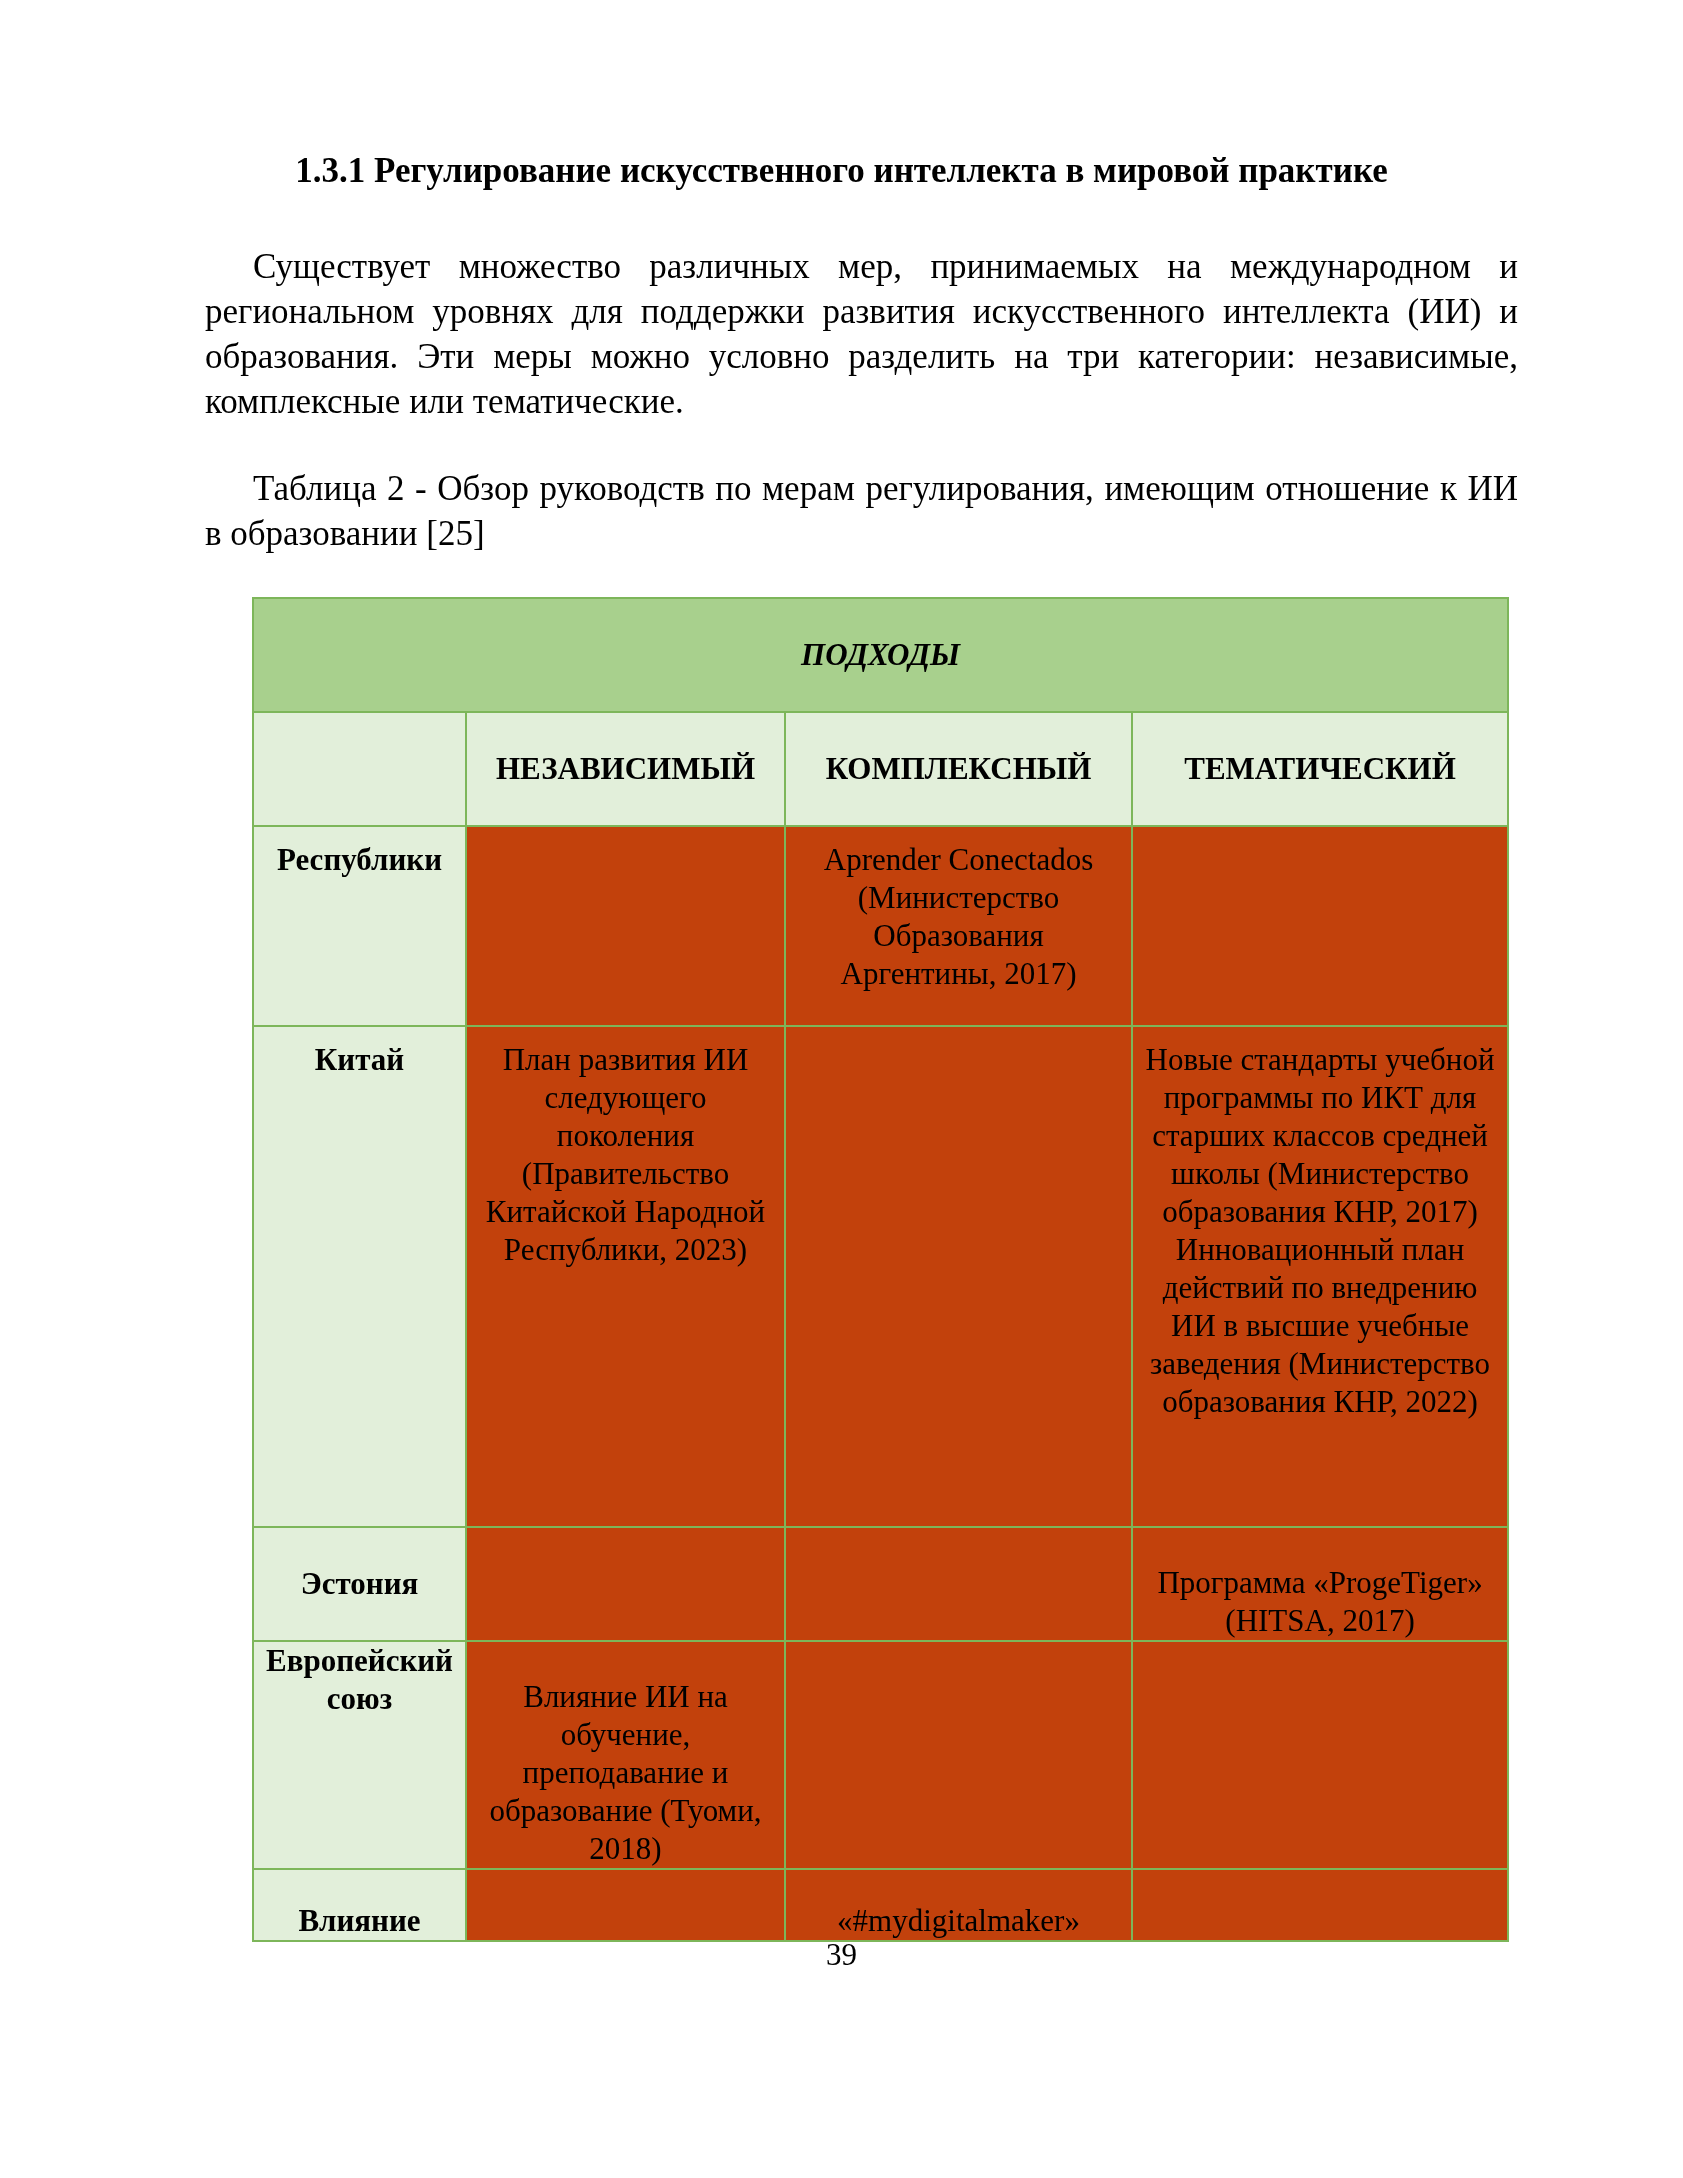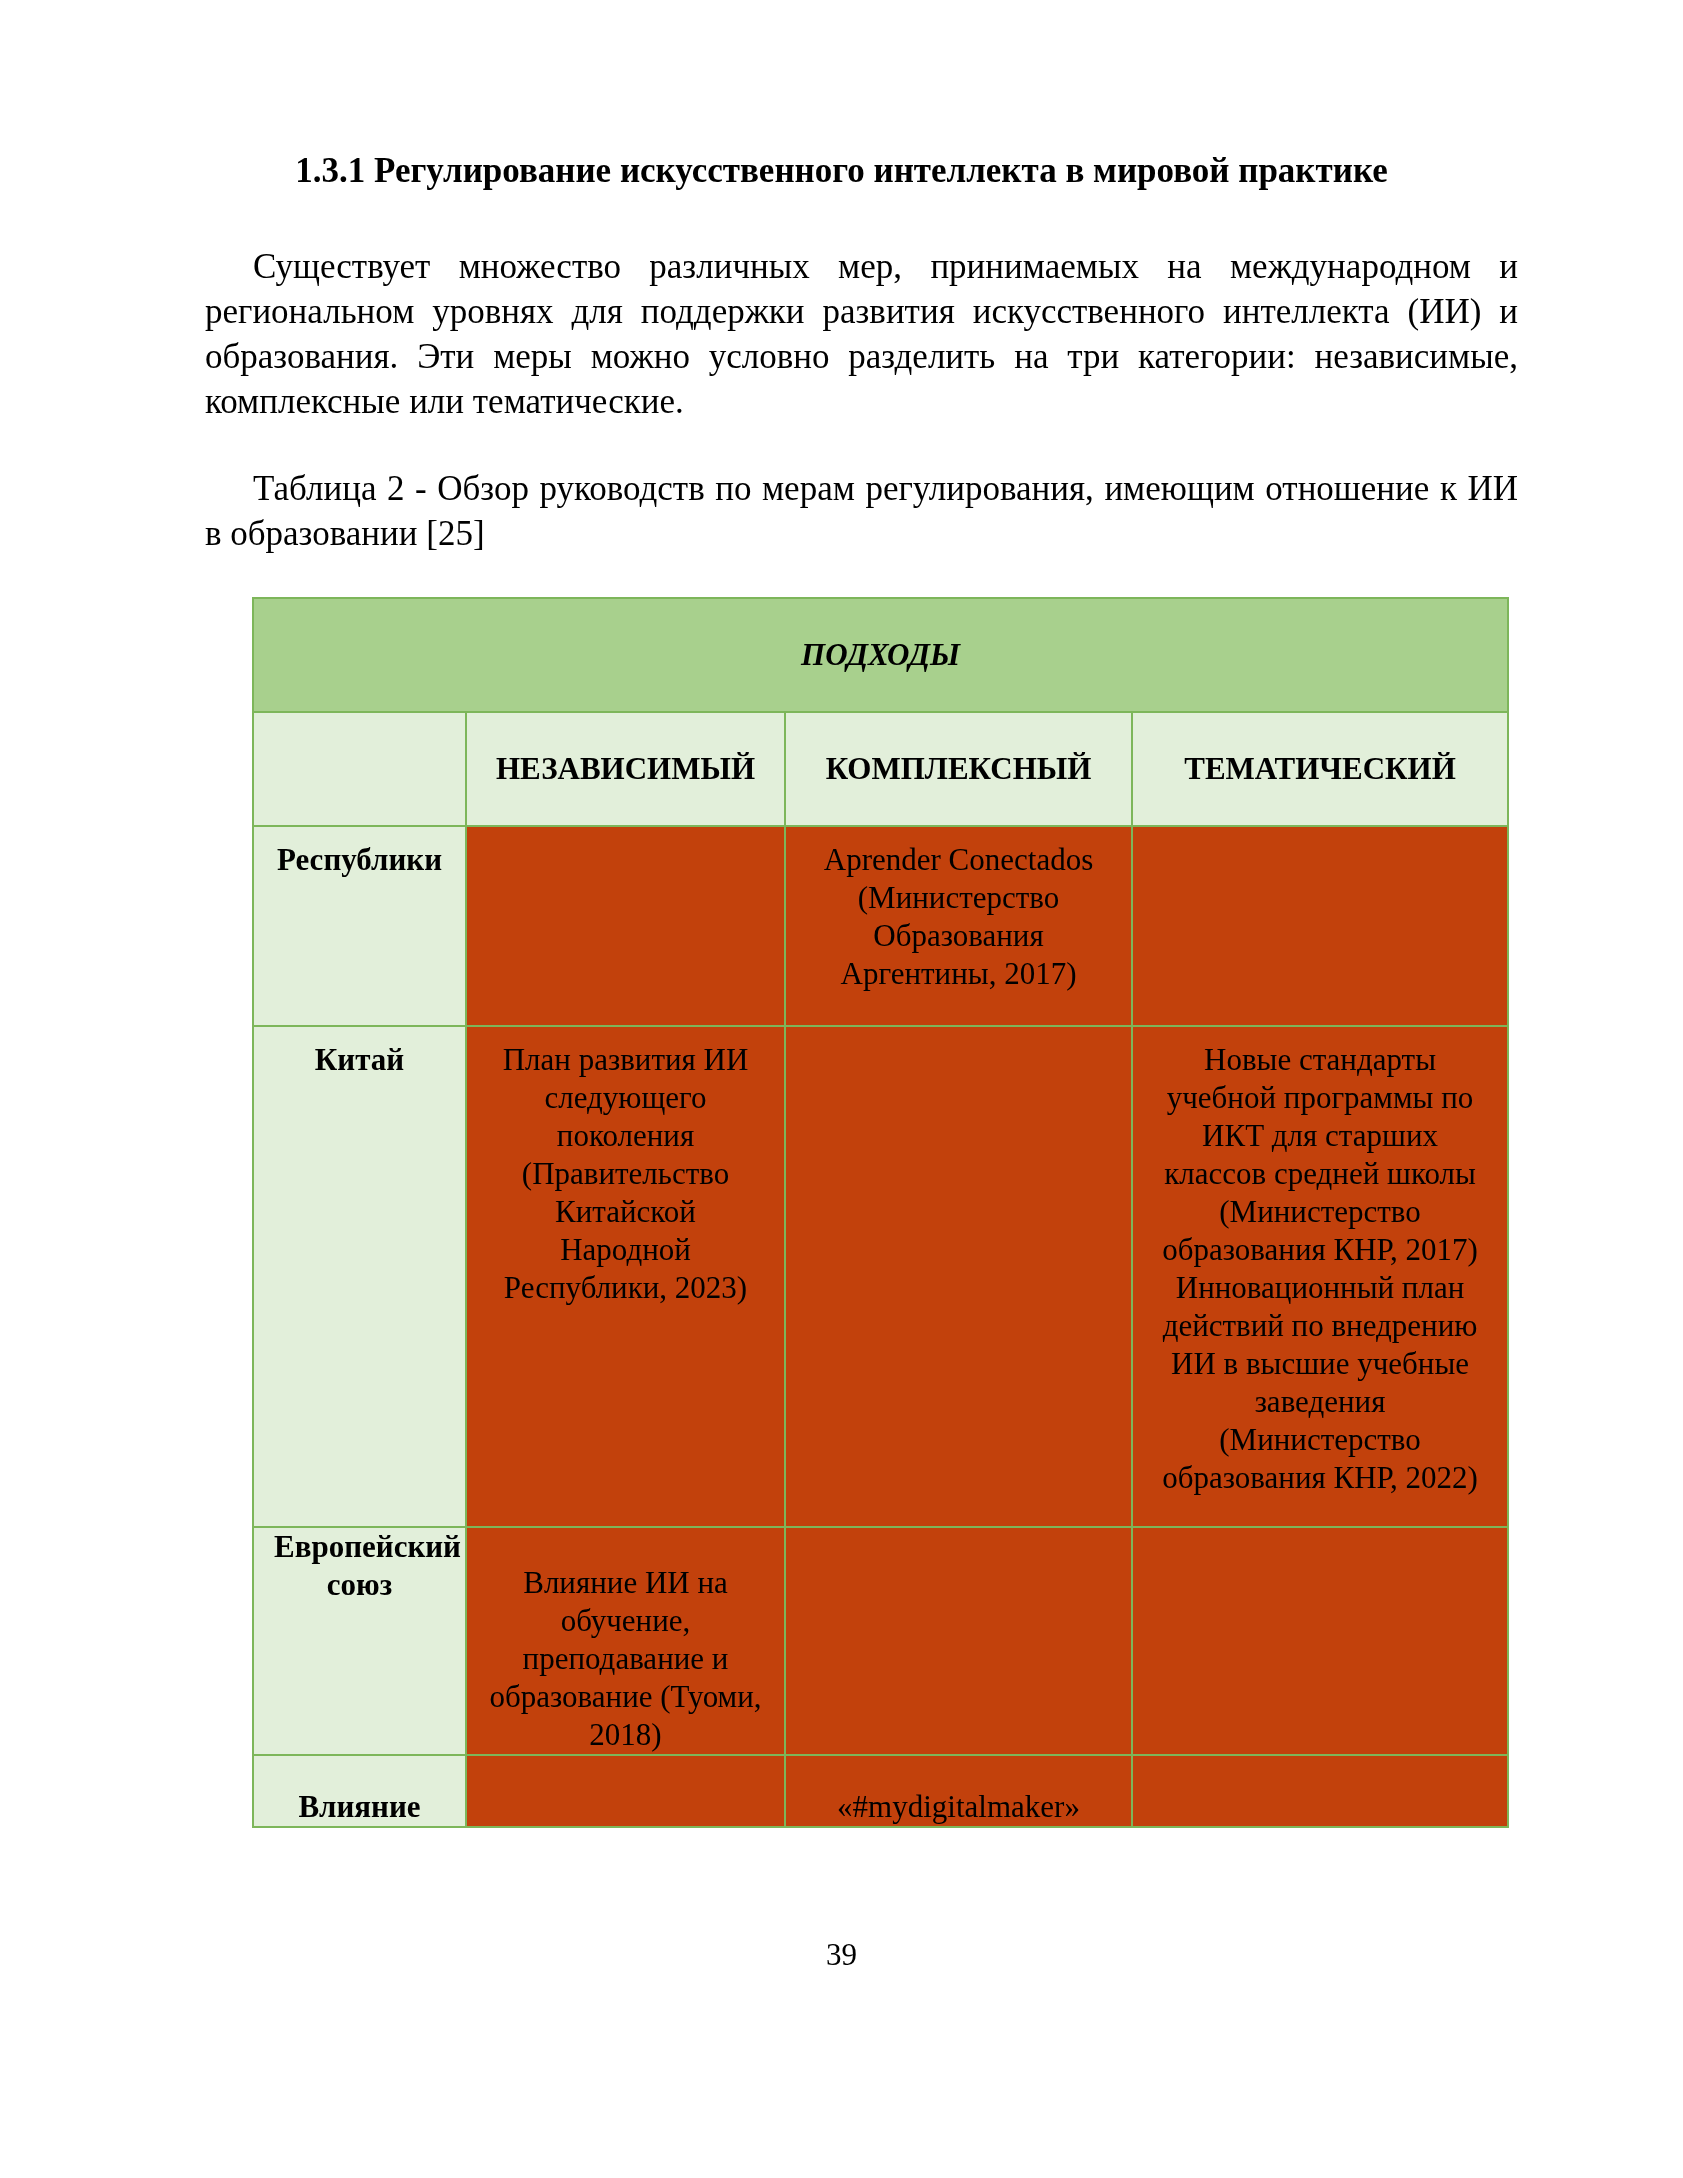--- a/index.html
+++ b/index.html
@@ -8,21 +8,21 @@
   .heading { position: absolute; left: 0; width: 1683px; top: 148px; text-align: center;
              font-weight: bold; font-size: 35px; line-height: 46px; }
   .para { position: absolute; left: 205px; width: 1313px; font-size: 35px; line-height: 45px;
           text-align: justify; text-align-last: left; }
   .para .indent { display: inline-block; width: 48px; }
   .p1 { top: 244px; }
   .p2 { top: 466px; }
 
   table.approaches { position: absolute; left: 252px; top: 597px; width: 1255px;
                      border-collapse: collapse; table-layout: fixed; font-size: 31px; }
-  table.approaches td { border: 2px solid #7db65a; text-align: center; padding: 0 20px; line-height: 38px; }
+  table.approaches td { border: 2px solid #7db65a; text-align: center; padding: 0 12px; line-height: 38px; }
   .row-approaches td { background: #a8d08d; height: 112px; font-weight: bold; font-style: italic; }
   .row-headers td { background: #e2efda; height: 112px; font-weight: bold; }
   td.country { background: #e2efda; font-weight: bold; }
   td.cell { background: #c2410c; }
   .v-top { vertical-align: top; padding-top: 14px !important; }
   .v-bottom { vertical-align: bottom; }
   .r-arg td { height: 184px; }
   .r-chn td { height: 485px; }
   .r-est td { height: 112px; }
   .r-eu td { height: 226px; }
@@ -62,20 +62,26 @@
     <td class="cell v-top"></td>
     <td class="cell v-top">Aprender Conectados (Министерство Образования Аргентины, 2017)</td>
     <td class="cell v-top"></td>
   </tr>
   <tr class="r-chn">
     <td class="country v-top">Китай</td>
     <td class="cell v-top">План развития ИИ следующего поколения (Правительство Китайской Народной Республики, 2023)</td>
     <td class="cell v-top"></td>
     <td class="cell v-top">Новые стандарты учебной программы по ИКТ для старших классов средней школы (Министерство образования КНР, 2017) Инновационный план действий по внедрению ИИ в высшие учебные заведения (Министерство образования КНР, 2022)</td>
   </tr>
+  <tr class="r-est">
+    <td class="country">Эстония</td>
+    <td class="cell"></td>
+    <td class="cell"></td>
+    <td class="cell v-bottom">Программа «ProgeTiger» (HITSA, 2017)</td>
+  </tr>
   <tr class="r-eu">
     <td class="country v-top" style="padding-top:0 !important">Европейский союз</td>
     <td class="cell v-bottom">Влияние ИИ на обучение, преподавание и образование (Туоми, 2018)</td>
     <td class="cell"></td>
     <td class="cell"></td>
   </tr>
   <tr class="r-mal">
     <td class="country v-bottom">Влияние</td>
     <td class="cell v-bottom"></td>
     <td class="cell v-bottom">«#mydigitalmaker»</td>

